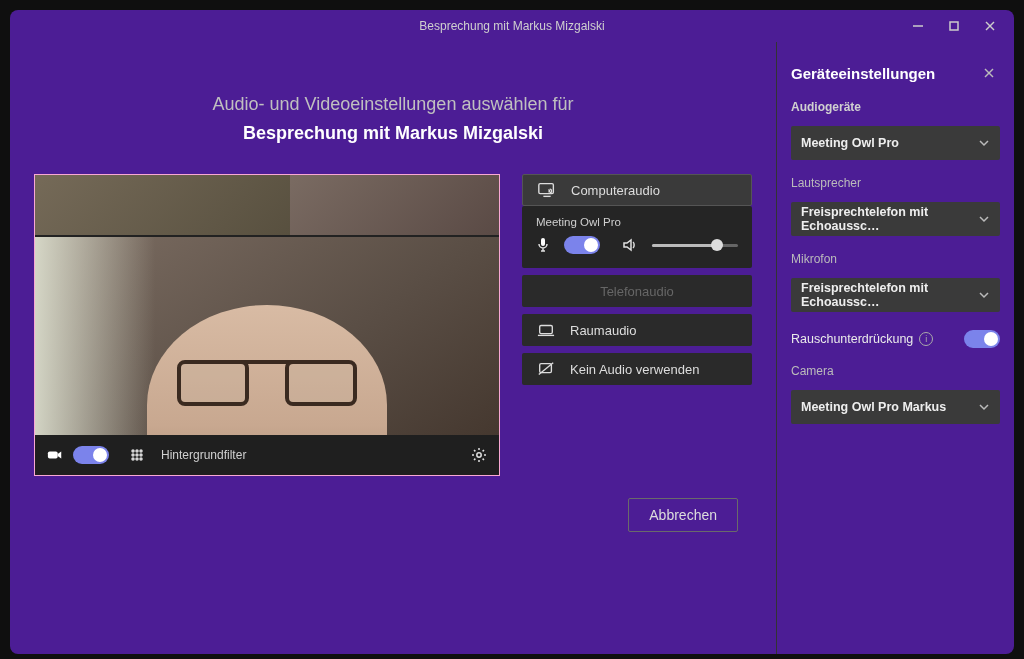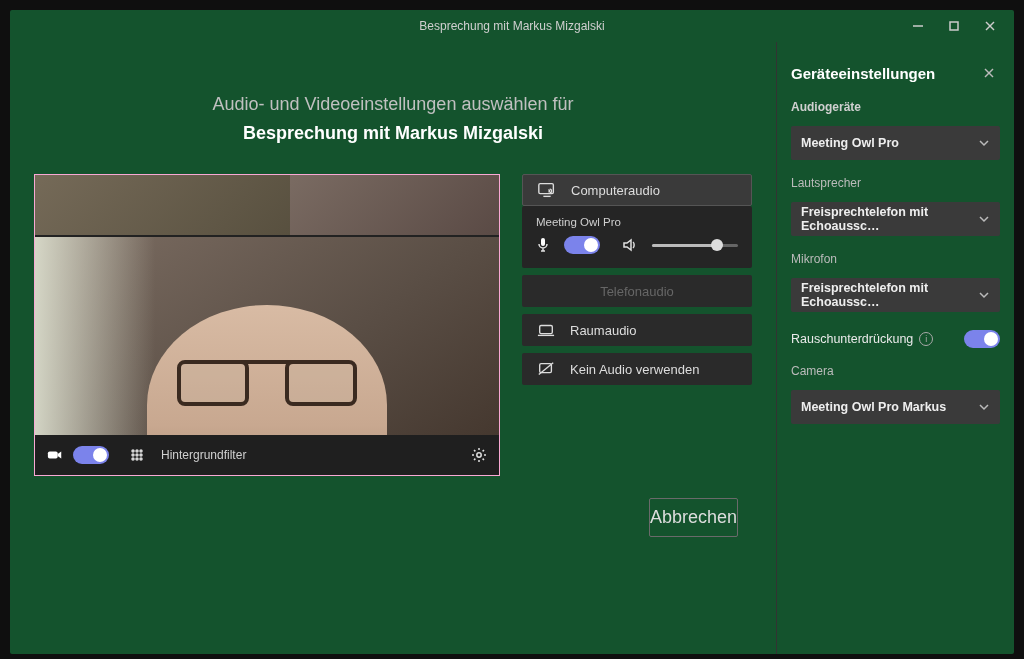--- a/index.html
+++ b/index.html
@@ -6,25 +6,25 @@
   body {
     background: #0f0f0f;
     font-family: "Segoe UI", Arial, sans-serif;
     color: #e0e0e0;
     width: 1024px;
     height: 659px;
     overflow: hidden;
     position: relative;
   }
   .window {
-    background: #14532d;
+    background: #4c1d95;
     width: 1004px;
     height: 644px;
     margin: 10px auto;
-    border-radius: 2px;
+    border-radius: 8px;
     display: flex;
     flex-direction: column;
   }
   .titlebar {
     height: 32px;
     display: flex;
     align-items: center;
     justify-content: center;
     position: relative;
     font-size: 12px;
@@ -184,25 +184,25 @@
   }
   .opt-sub .subname{ font-size:11.5px; color:#cfcfcf; margin-bottom:8px;}
   .sub-ctrl{ display:flex; align-items:center; gap:14px;}
   .slider {
     flex:1; height:3px; background:#666; position:relative; border-radius:2px;
   }
   .slider .fill{ position:absolute; left:0; top:0; height:100%; width:75%; background:#bbb; border-radius:2px;}
   .slider .knob{ position:absolute; left:75%; top:-5px; width:12px; height:12px; border-radius:50%; background:#ddd; margin-left:-6px;}
   .cancel {
     margin-top: 22px;
-    padding: 8px 0;
+    padding: 8px 20px;
     border: 1px solid #6a6a6a;
     background: transparent;
     color: #ddd;
-    font-size: 18px;
+    font-size: 14px;
     border-radius: 2px;
     align-self:flex-end;
     cursor:pointer;
   }
   .side {
     width: 277px;
     border-left: 1px solid #333;
     padding: 20px 14px;
     display:flex; flex-direction:column; gap:12px;
   }

